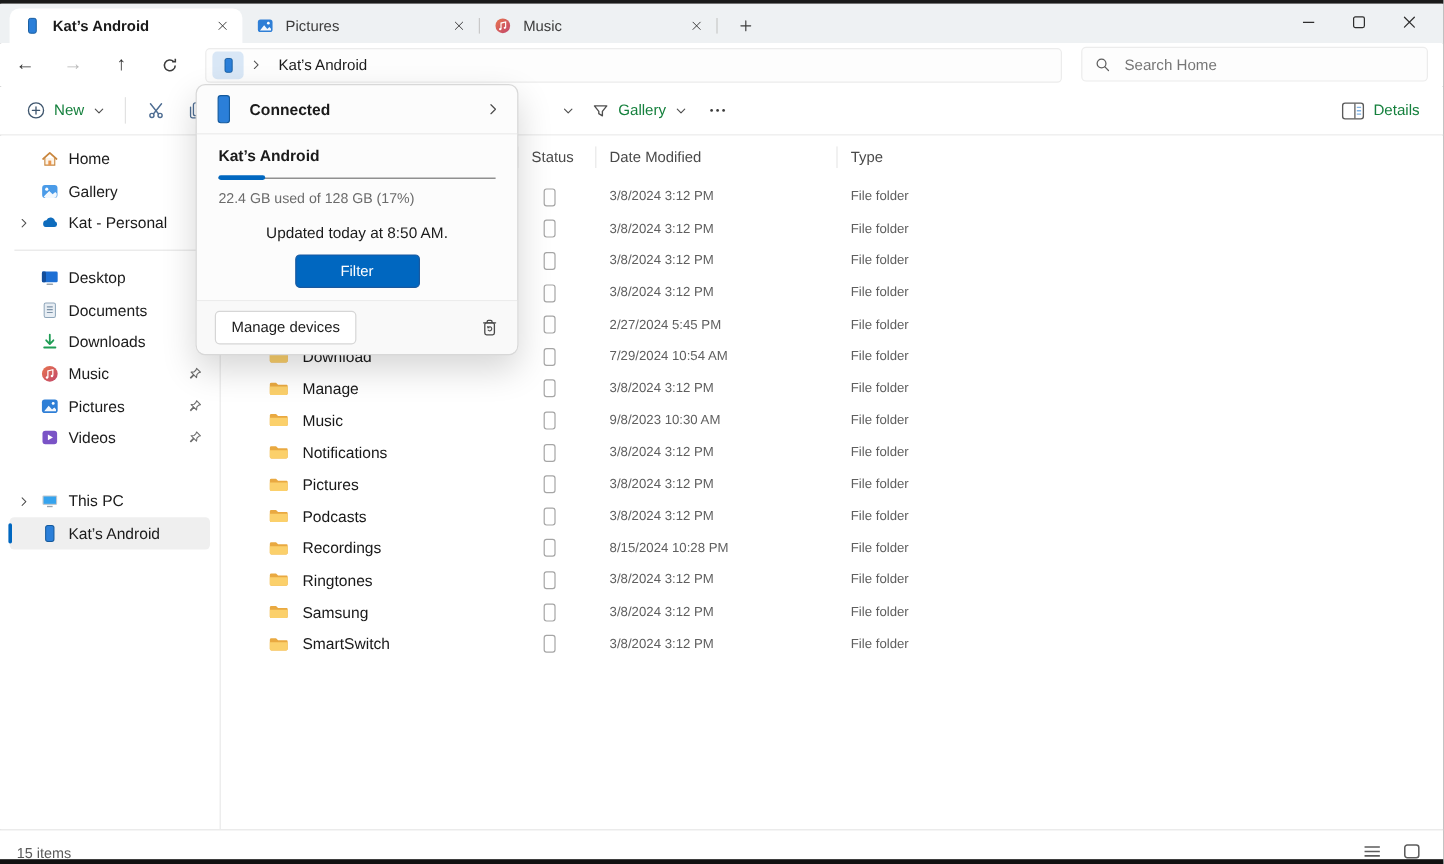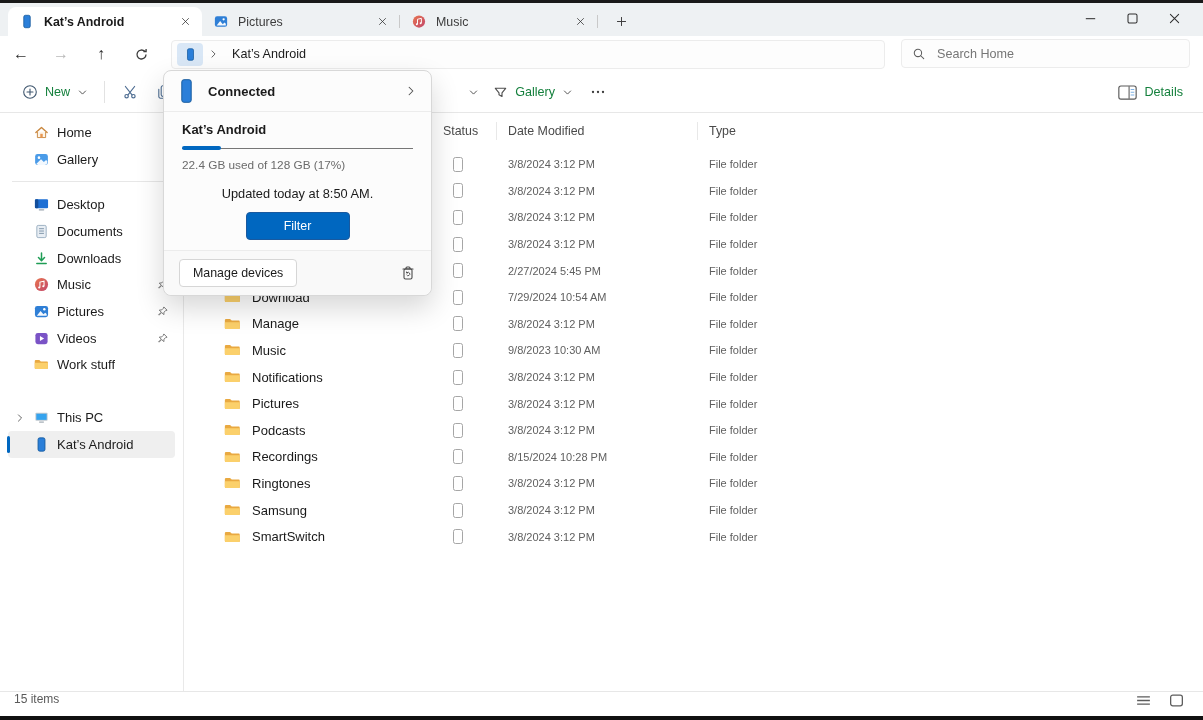--- a/index.html
+++ b/index.html
@@ -91,21 +91,21 @@
   .frow{display:grid;grid-template-columns:207px 65px 201px 187px 1fr;padding-left:40px;height:26.6px;align-items:center}
   .c-name{display:flex;align-items:center;gap:11px;overflow:hidden}
   .fold-ic{width:17px;height:14px;flex:none;display:inline-flex}
   .fold-ic svg{width:100%;height:100%}
   .fname{color:#191919;font-size:13px;white-space:nowrap}
   .c-status{display:flex;padding-left:22px}
   .status-phone{width:8px;height:13px;border:1px solid #a6a6a6;border-radius:2.5px}
   .c-date,.c-type{color:#5f5f5f;font-size:11px;padding-left:12px;white-space:nowrap}
 
   
-  .statusbar{height:26px;border-top:1px solid #e7e7e7;display:flex;align-items:flex-start;padding:0 14px;
+  .statusbar{height:26px;border-top:1px solid #e7e7e7;display:flex;align-items:flex-end;padding:0 14px;
     font-size:12px;color:#5a5a5a;background:#fff}
   .sb-icons{margin-left:auto;display:flex;gap:16px;padding-right:4px}
   .sb-ic{width:17px;height:17px;display:inline-flex}
   .sb-ic svg{width:100%;height:100%}
 
   
   .popup{position:absolute;left:163px;top:70px;width:269px;height:226px;background:#fcfcfc;border:1px solid #d8d8d8;
     border-radius:8px;box-shadow:0 12px 28px rgba(0,0,0,.16);z-index:60;box-sizing:border-box;font-size:13px}
   .pp-head{height:40px;display:flex;align-items:center;padding:0 14px;border-bottom:1px solid #ececec}
   .pp-phone{width:17px;height:26px;margin-right:13px;display:inline-flex}
@@ -336,20 +336,33 @@
             <span class="side-chev"></span>
             <span class="side-ic">
               <svg viewBox="0 0 16 16">
                 <rect x="1.2" y="2.2" width="13.6" height="11.6" rx="2.6" fill="#4a9be8"></rect>
                 <circle cx="5.3" cy="6" r="1.4" fill="#fff"></circle>
                 <path d="M2.6 12.6 L7.5 7.6 l3 3 2.4-2 1.3 1.2 V11.2 a2.6 2.6 0 0 1-2.6 2.6 H4.2 Z" fill="#fff" opacity=".93"></path>
               </svg>
             </span>
             <span class="side-label">Gallery</span>
           </div>
+          <div class="side-item">
+            <span class="side-chev">
+              <svg viewBox="0 0 16 16">
+                <path d="M5.5 3 L10.5 8 5.5 13" fill="none" stroke="#4f4f4f" stroke-width="1.4" stroke-linecap="round" stroke-linejoin="round"></path>
+              </svg>
+            </span>
+            <span class="side-ic">
+              <svg viewBox="0 0 16 16">
+                <path d="M4.4 12 h7.6 a2.6 2.6 0 0 0 .6-5.1 A4 4 0 0 0 5 5.9 3.1 3.1 0 0 0 4.4 12 Z" fill="#0f6cbd"></path>
+              </svg>
+            </span>
+            <span class="side-label">Kat - Personal</span>
+          </div>
         </div>
         <div class="side-divider"></div>
         <div class="side-group">
           <div class="side-item">
             <span class="side-chev"></span>
             <span class="side-ic">
               <svg viewBox="0 0 16 16">
                 <rect x="1" y="2.5" width="14" height="9.5" rx="1.2" fill="#1d6fd4"></rect>
                 <rect x="1" y="2.5" width="3.6" height="9.5" rx="1.2" fill="#134e9b"></rect>
                 <rect x="5" y="13" width="6" height="1.4" rx="0.7" fill="#9aa4ad"></rect>
@@ -424,30 +437,20 @@
                 <path d="M6.3 5.4 L10.8 8 6.3 10.6 Z" fill="#fff"></path>
               </svg>
             </span>
             <span class="side-label">Videos</span>
             <span class="side-pin">
               <svg viewBox="0 0 16 16">
                 <path d="M9.6 2.4 L13.6 6.4 L11.8 6.9 L9.9 8.8 L9.6 11.9 L7 9.3 L3.8 12.5 L3.3 12 L6.5 8.8 L4 6.3 L7.1 6 L9 4.1 Z" fill="none" stroke="#6d6d6d" stroke-width="1.1" stroke-linejoin="round"></path>
               </svg>
             </span>
           </div>
-          <div class="side-item">
-            <span class="side-chev"></span>
-            <span class="side-ic">
-              <svg viewBox="0 0 20 16">
-                <path d="M1 3.4 Q1 2 2.5 2 h4.6 l2 2 h8.4 Q18.5 4 18.5 5.4 v7.2 Q18.5 14 17 14 H2.5 Q1 14 1 12.6 Z" fill="#e9a941"></path>
-                <path d="M1 5.8 h17.5 v6.8 Q18.5 14 17 14 H2.5 Q1 14 1 12.6 Z" fill="#fbd06b"></path>
-              </svg>
-            </span>
-            <span class="side-label">Work stuff</span>
-          </div>
         </div>
         <div class="side-spacer"></div>
         <div class="side-group">
           <div class="side-item">
             <span class="side-chev">
               <svg viewBox="0 0 16 16">
                 <path d="M5.5 3 L10.5 8 5.5 13" fill="none" stroke="#4f4f4f" stroke-width="1.4" stroke-linecap="round" stroke-linejoin="round"></path>
               </svg>
             </span>
             <span class="side-ic">

